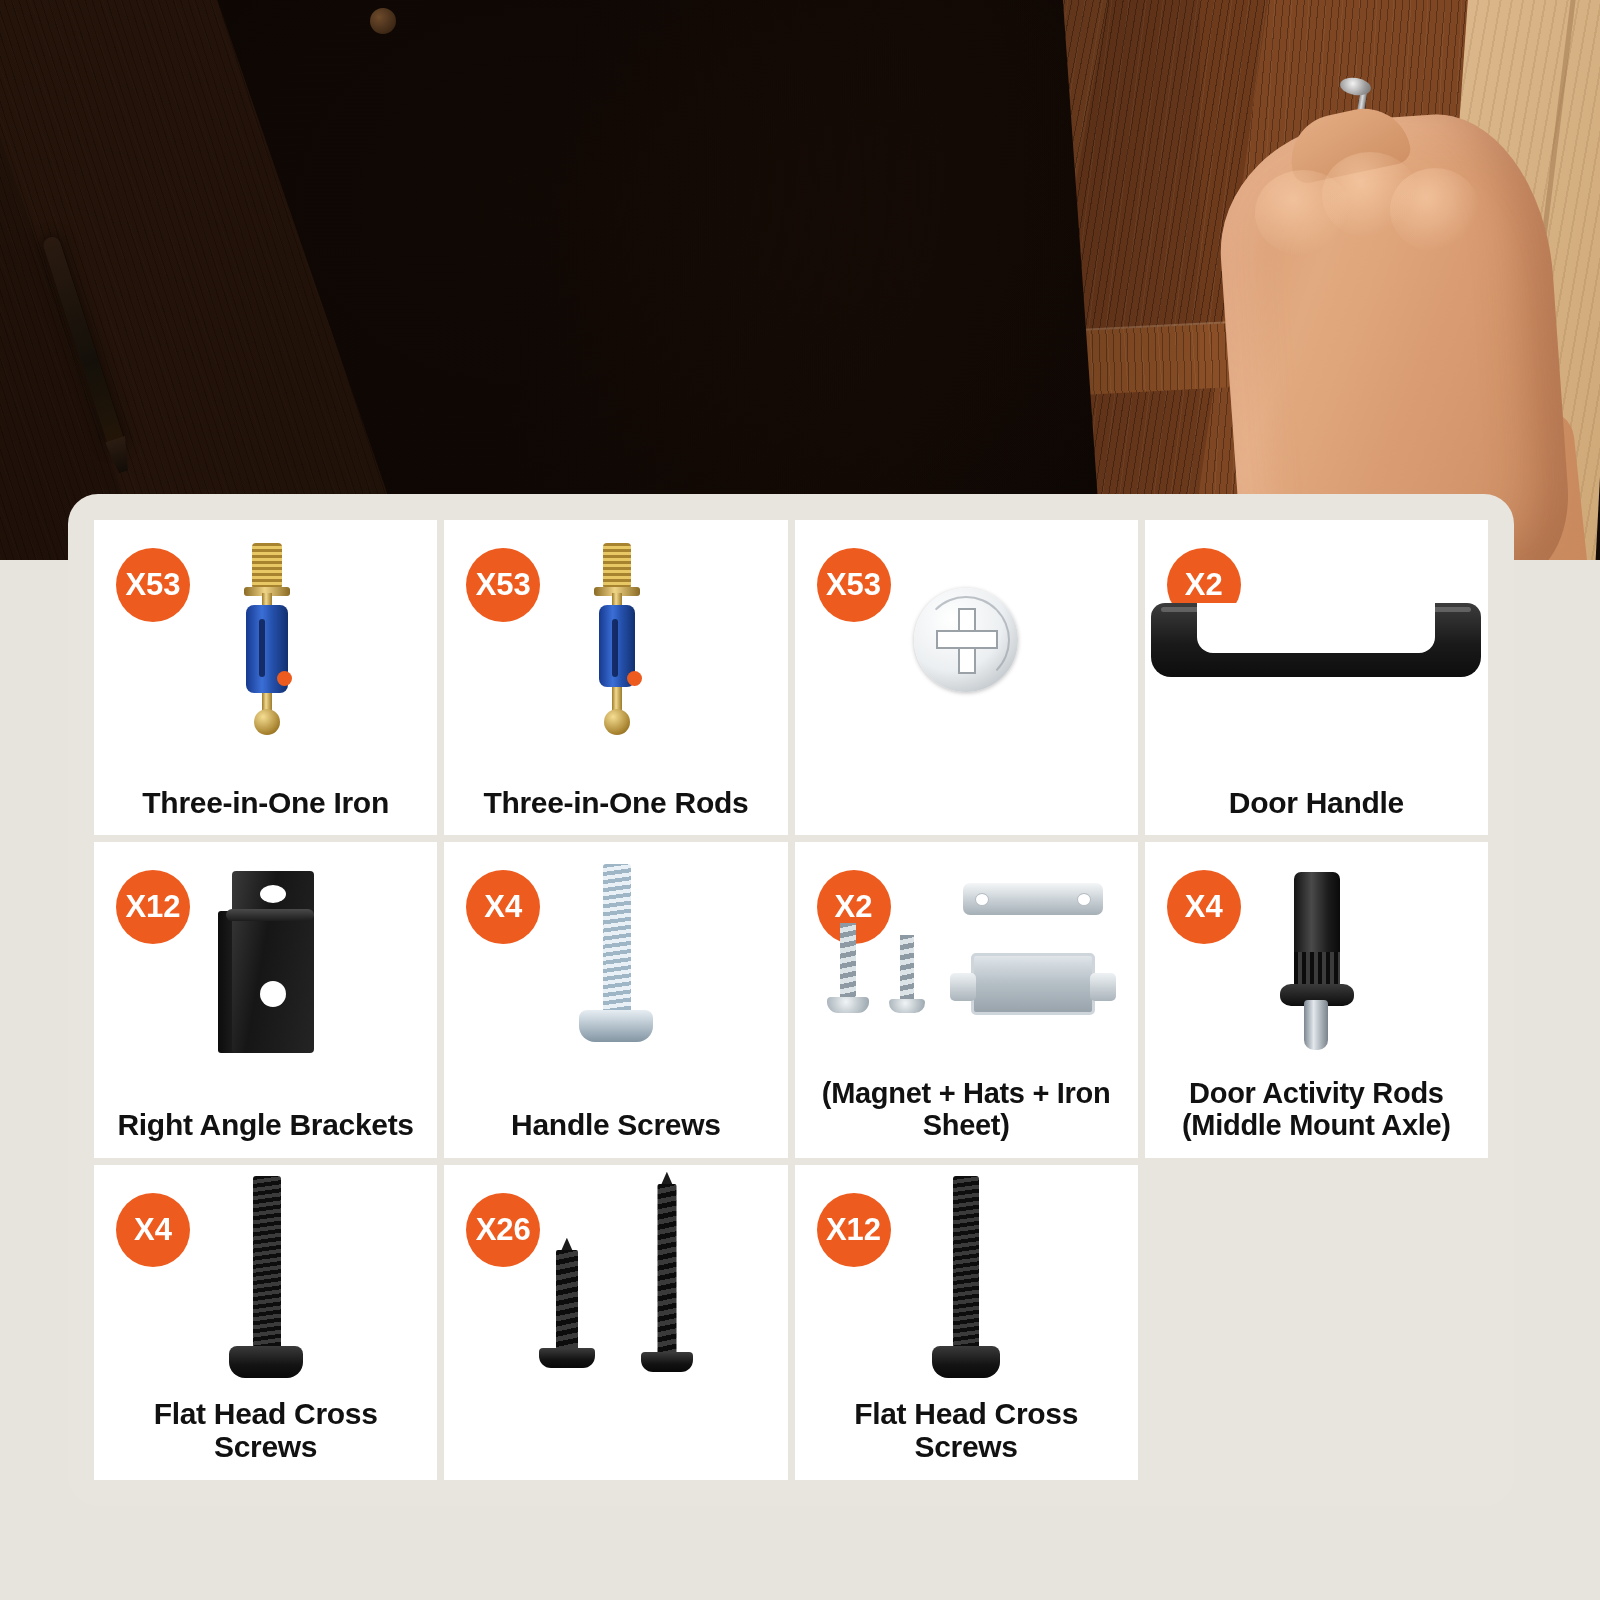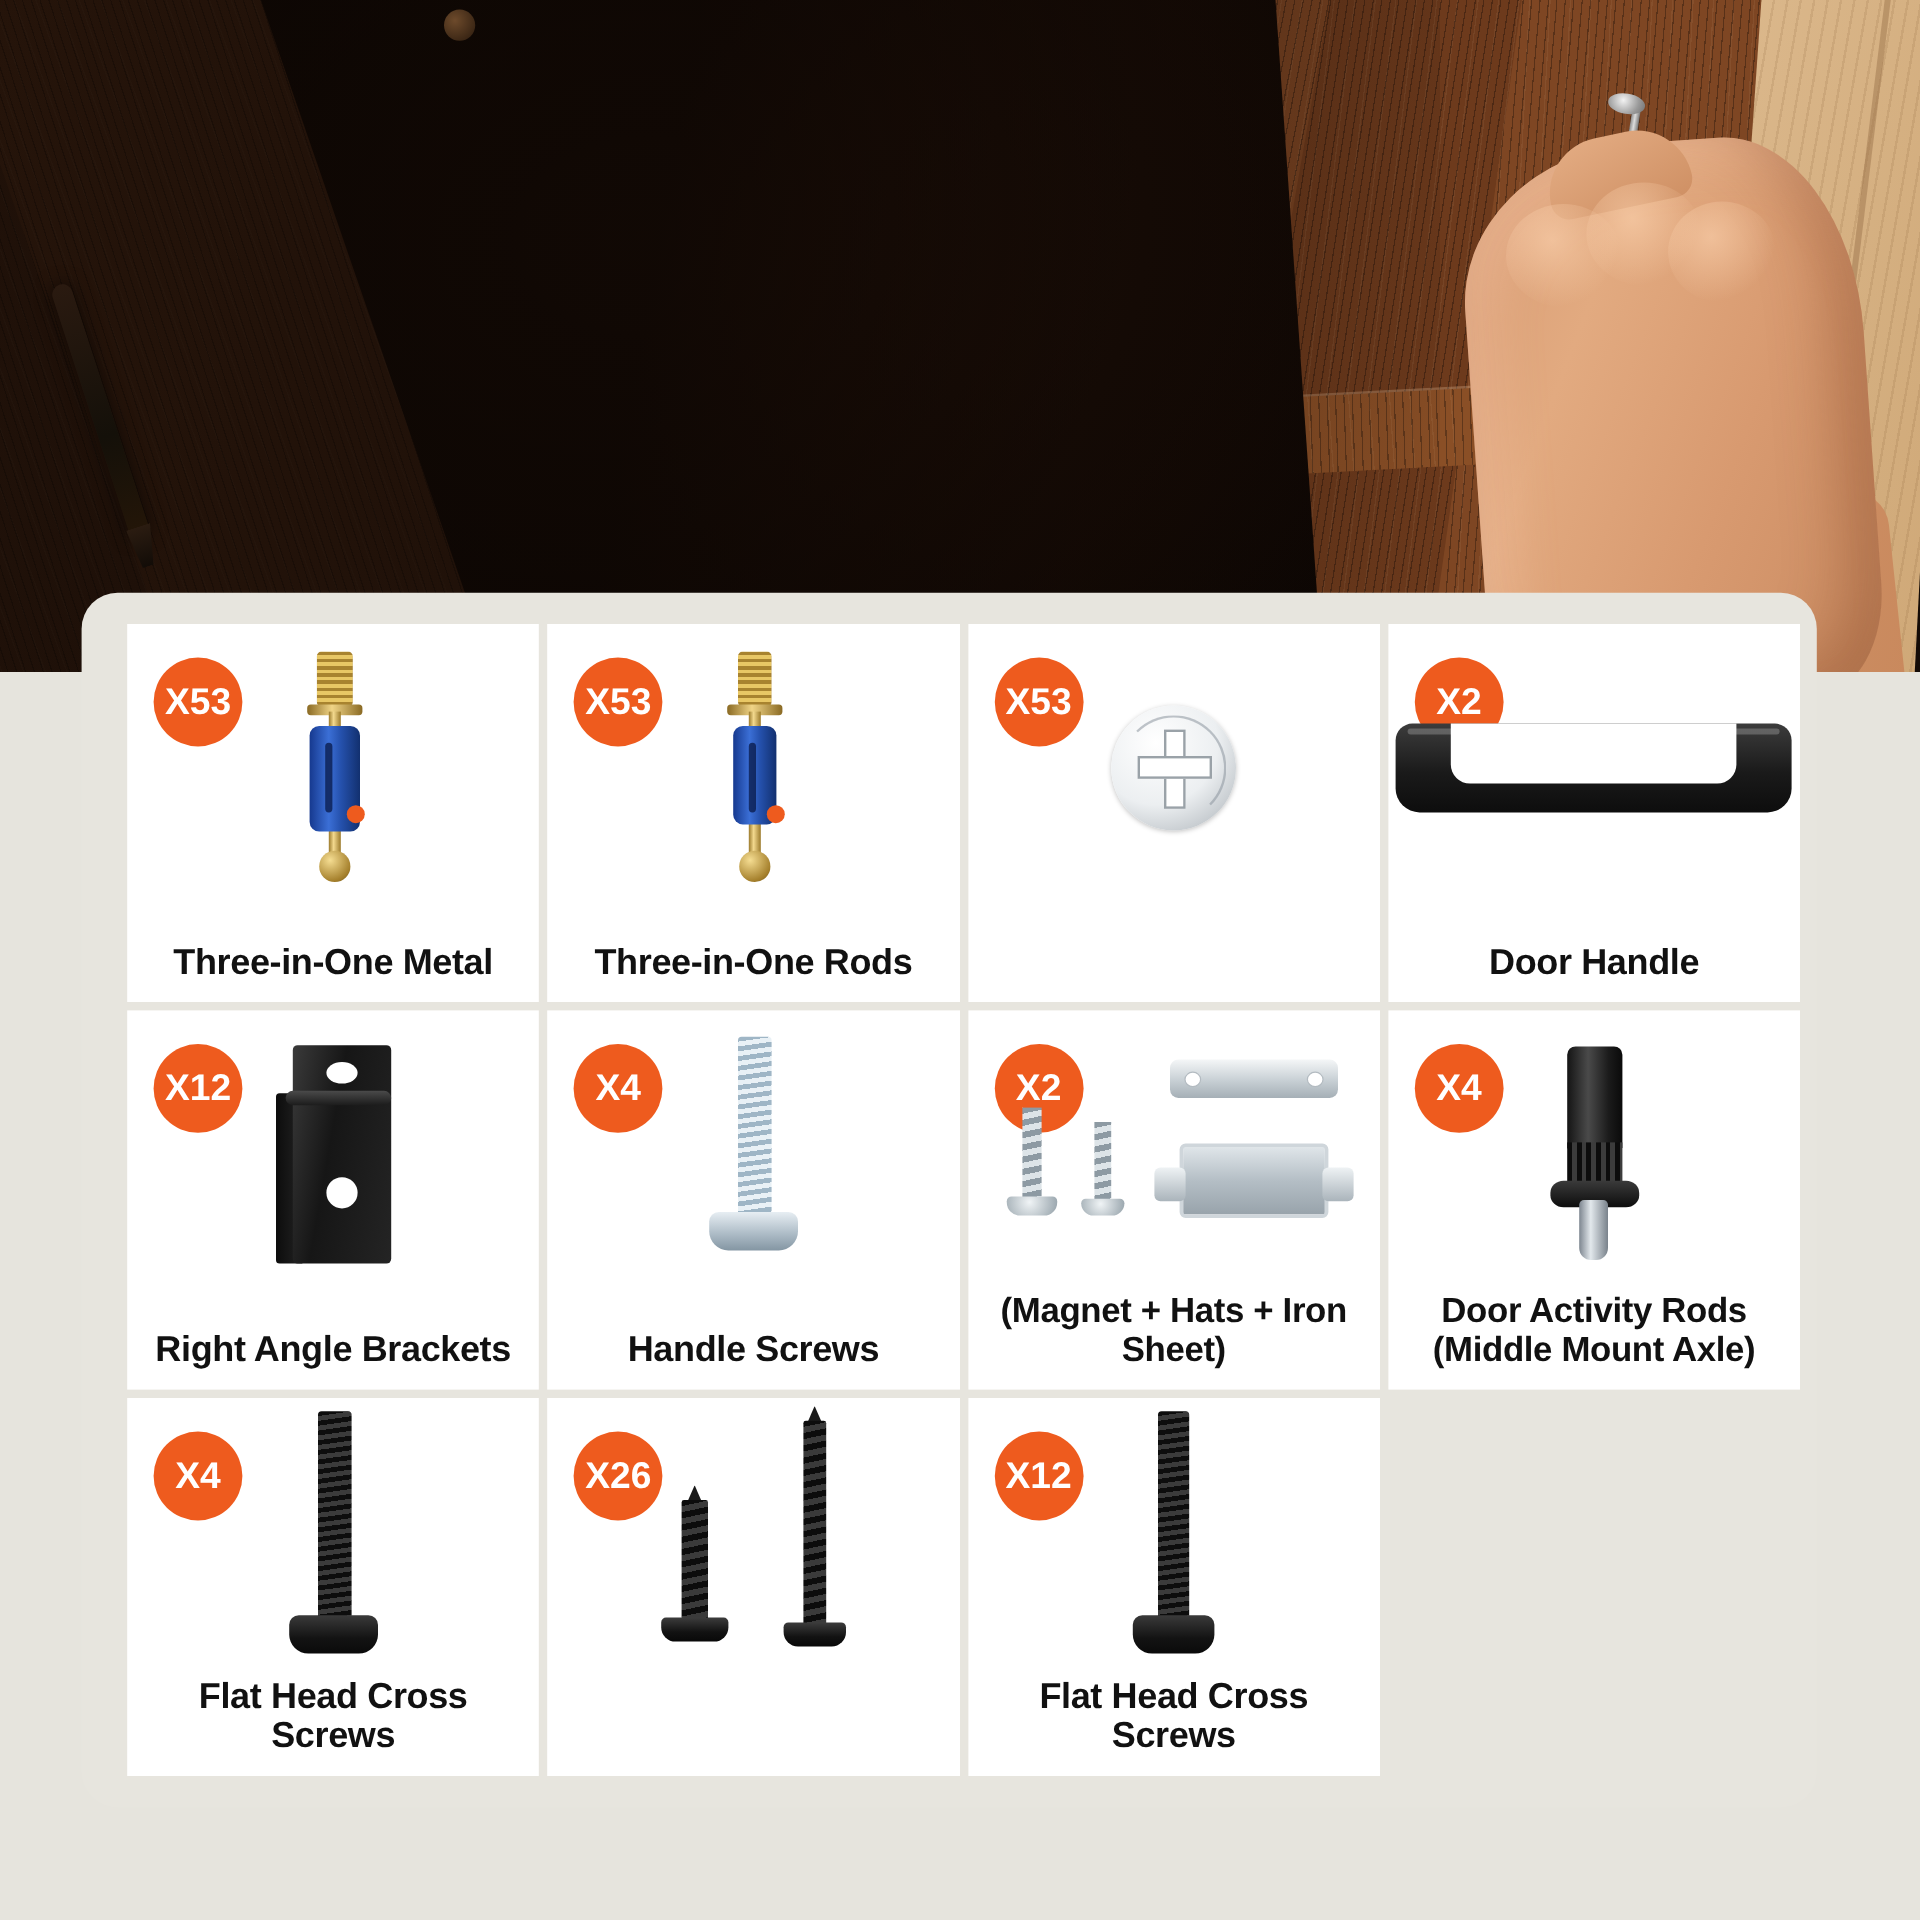--- a/index.html
+++ b/index.html
@@ -140,21 +140,21 @@
   }
 
   
   .card{
     position:absolute;left:68px;top:494px;width:1446px;height:1012px;
     background:#e7e5de;border-radius:30px;z-index:7;
     padding:26px;box-sizing:border-box;
   }
   .grid{
     display:grid;grid-template-columns:repeat(4,1fr);grid-template-rows:repeat(3,1fr);
-    gap:7px;width:100%;height:100%;margin-left:12px;
+    gap:7px;width:100%;height:100%;
   }
   .cell{
     background:#fff;position:relative;
     display:flex;flex-direction:column;align-items:center;justify-content:flex-end;
     padding:0 10px 16px;box-sizing:border-box;overflow:hidden;
   }
   .badge{
     position:absolute;left:22px;top:28px;width:74px;height:74px;border-radius:50%;
     background:#ee5b1e;color:#fff;font-weight:bold;font-size:31px;
     display:flex;align-items:center;justify-content:center;letter-spacing:0px;
@@ -390,21 +390,21 @@
         <div class="art">
           <div class="cam-bolt">
             <div class="thread"></div>
               <div class="collar"></div>
               <div class="stem"></div>
             <div class="blue"></div>
               <div class="dot"></div>
               <div class="ball"></div>
           </div>
         </div>
-        <div class="label">Three-in-One Metal</div>
+        <div class="label">Three-in-One Iron</div>
       </div>
 
       <div class="cell">
         <div class="badge">X53</div>
         <div class="art">
           <div class="cam-bolt slim">
             <div class="thread"></div>
               <div class="collar"></div>
               <div class="stem"></div>
             <div class="blue"></div>

